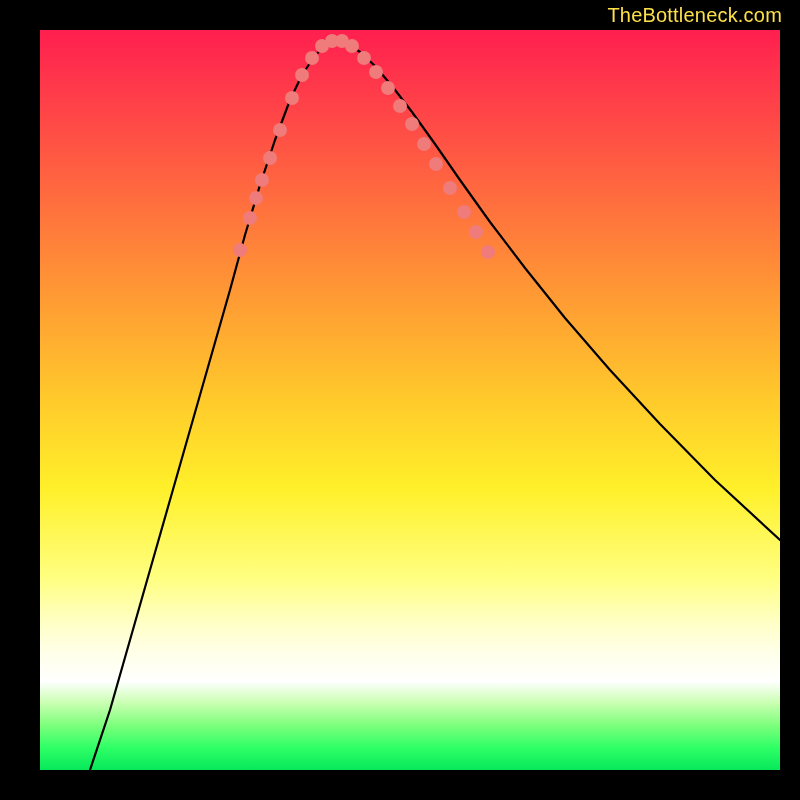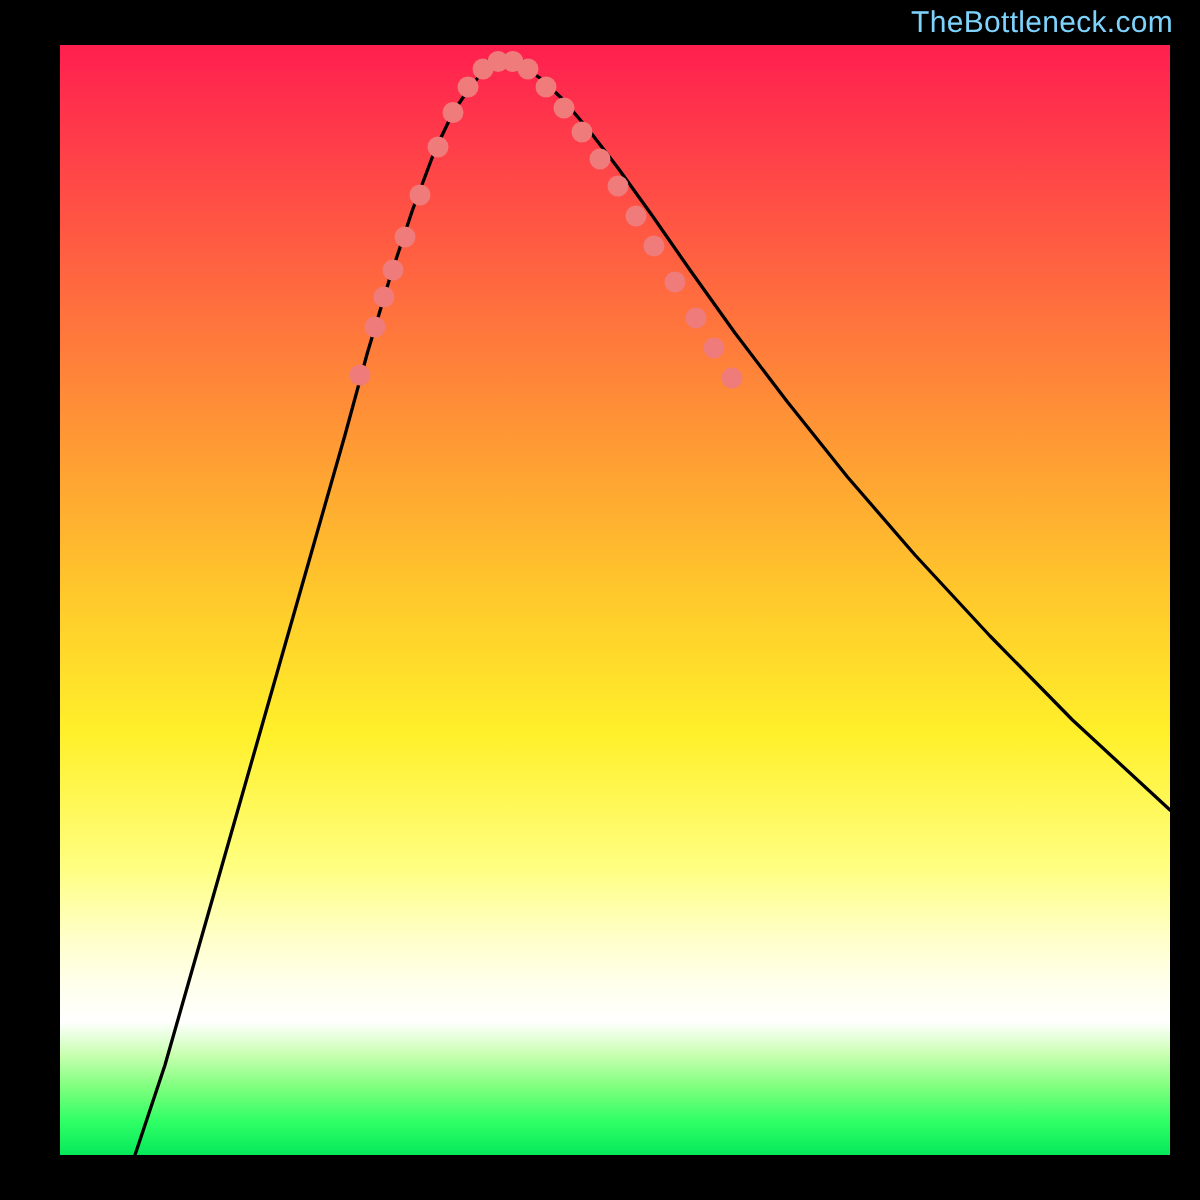--- a/index.html
+++ b/index.html
@@ -39,21 +39,21 @@
       #7cff7c 94%,
       #2fff66 97%,
       #06e85a 100%
     );
   }
   .watermark {
     position: absolute;
     top: 4px;
     right: 18px;
     font: 20px Arial, Helvetica, sans-serif;
-    color: #7dd3fc;
+    color: #fde047;
     letter-spacing: 0.2px;
     user-select: none;
   }
   svg.curves {
     position: absolute;
     left: 0;
     top: 0;
     width: 740px;
     height: 740px;
   }

